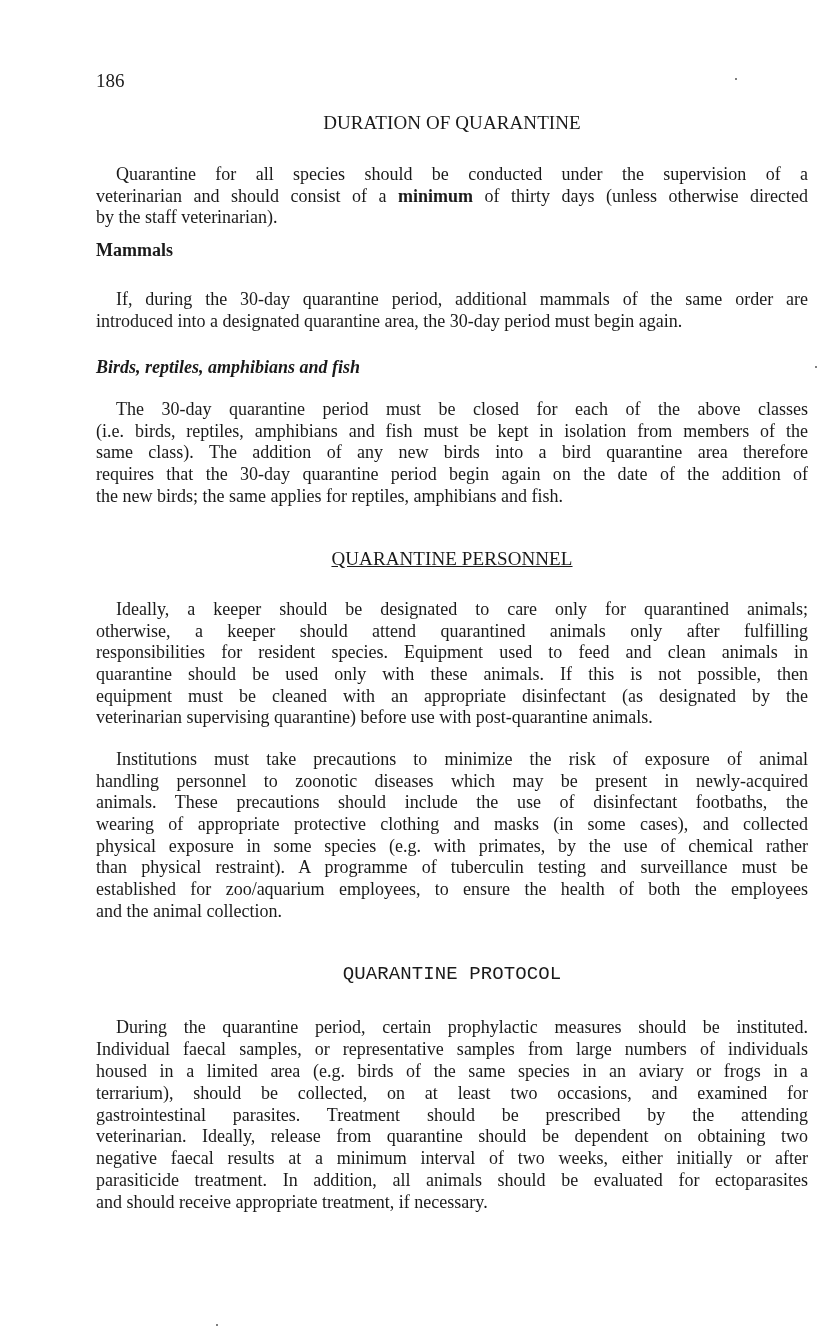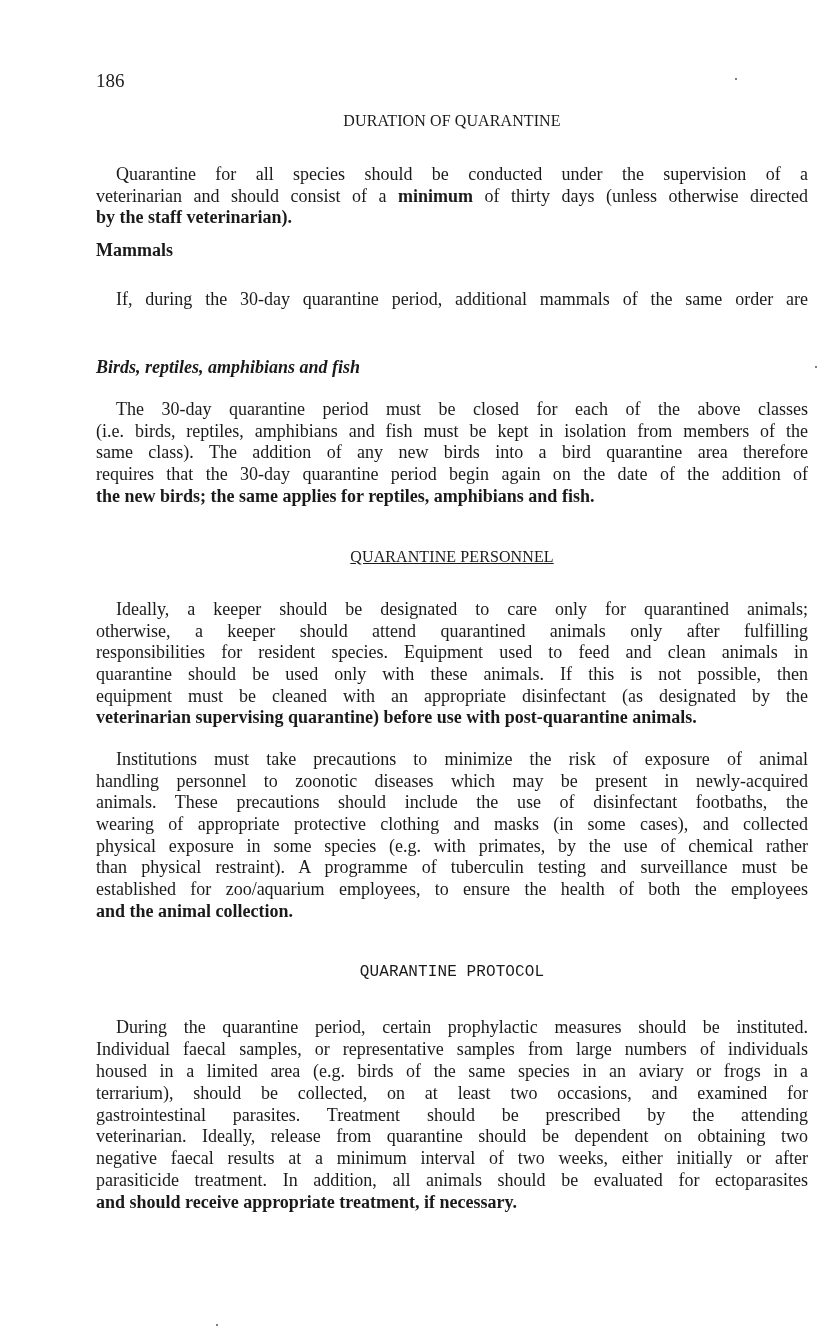--- a/index.html
+++ b/index.html
@@ -1,25 +1,25 @@
 <!DOCTYPE html>
 <html><head>
   <meta charset="utf-8">
   <style>
     html, body { margin: 0; padding: 0; background: #ffffff; }
     body { width: 830px; height: 1336px; position: relative; overflow: hidden;
            font-family: "Liberation Serif", "DejaVu Serif", serif; color: #1a1a1a; }
     .page { position: absolute; left: 0; top: 0; width: 664px; height: 1336px; }
     .page-number { position: absolute; left: 96px; top: 70px; font-size: 19px; }
     .heading { position: absolute; left: 96px; width: 712px; text-align: center;
-               font-size: 16px; letter-spacing: 0.1px; }
+               font-size: 19px; letter-spacing: 0.1px; }
     .subhead { position: absolute; left: 96px; font-size: 18px; font-weight: bold; }
     .para { position: absolute; left: 96px; width: 712px; font-size: 18px; line-height: 21.7px; }
     .line { display: block; height: 21.7px; white-space: nowrap; text-align: justify; text-align-last: justify; }
-    .line.last { text-align: center; text-align-last: left; font-weight: bold; }
+    .line.last { text-align: center; text-align-last: left; }
     .line.indent { padding-left: 20px; }
     .para.tall .line { height: 21.9px; }
     b { font-weight: bold; }
     .speck { position: absolute; width: 2px; height: 2px; background: #555; border-radius: 1px; }
   </style>
 </head>
 <body>
 
 <div class="page">
 
@@ -30,20 +30,21 @@
   <div class="para" style="top:164px;">
     <span class="line indent">Quarantine for all species should be conducted under the supervision of a</span>
     <span class="line"><span>veterinarian and should consist of a</span> <b>minimum</b> <span>of thirty days (unless otherwise directed</span></span>
     <span class="line last">by the staff veterinarian).</span>
   </div>
 
   <div class="subhead" style="top:240px;">Mammals</div>
 
   <div class="para" style="top:289px;">
     <span class="line indent">If, during the 30-day quarantine period, additional mammals of the same order are</span>
+    <span class="line last">introduced into a designated quarantine area, the 30-day period must begin again.</span>
   </div>
 
   <div class="subhead" style="top:357px;font-style:italic;">Birds, reptiles, amphibians and fish</div>
 
   <div class="para" style="top:399px;">
     <span class="line indent">The 30-day quarantine period must be closed for each of the above classes</span>
     <span class="line">(i.e. birds, reptiles, amphibians and fish must be kept in isolation from members of the</span>
     <span class="line">same class). The addition of any new birds into a bird quarantine area therefore</span>
     <span class="line">requires that the 30-day quarantine period begin again on the date of the addition of</span>
     <span class="line last">the new birds; the same applies for reptiles, amphibians and fish.</span>

